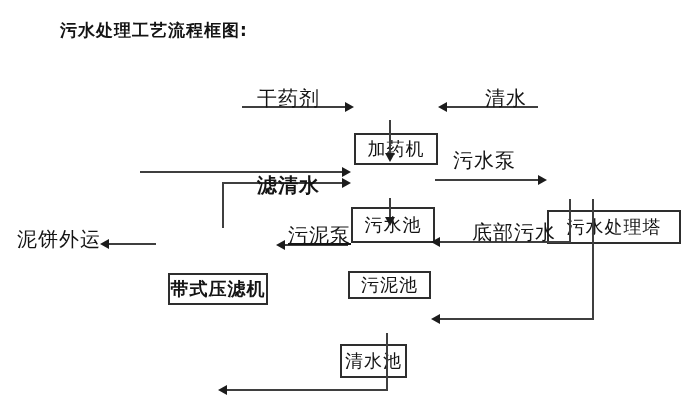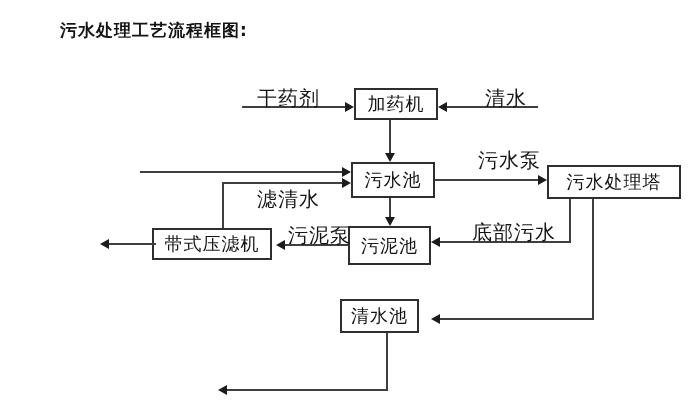--- a/index.html
+++ b/index.html
@@ -37,20 +37,21 @@
     box-sizing:border-box;
     border:2px solid var(--box-border);
     background:var(--background);
     display:flex;
     align-items:center;
     justify-content:center;
     font-size:18px;
     color:var(--text);
     white-space:nowrap;
     letter-spacing:1px;
+    margin-top:45px;
   }
   .hline{
     position:absolute;
     height:2px;
     background:var(--line);
   }
   .vline{
     position:absolute;
     width:2px;
     background:var(--line);
@@ -85,56 +86,57 @@
 </head>
 <body>
 
 <div class="canvas">
 
   <div class="title">污水处理工艺流程框图:</div>
 
   <div class="box" style="left:354px;top:88px;width:84px;height:32px;">加药机</div>
   <div class="box" style="left:547px;top:165px;width:134px;height:34px;">污水处理塔</div>
   <div class="box" style="left:351px;top:162px;width:84px;height:36px;">污水池</div>
-  <div class="box" style="left:152px;top:228px;width:120px;height:32px;">带式压滤机</div>
-  <div class="box" style="left:348px;top:226px;width:83px;height:39px;font-family:Liberation Mono, monospace;">污泥池</div>
-  <div class="box" style="left:340px;top:299px;width:79px;height:34px;">清水池</div>
+  <div class="box" style="left:168px;top:228px;width:100px;height:32px;font-weight:bold;">带式压滤机</div>
+  <div class="box" style="left:348px;top:226px;width:83px;height:28px;font-family:Liberation Mono, monospace;">污泥池</div>
+  <div class="box" style="left:340px;top:299px;width:67px;height:34px;">清水池</div>
 
   <div class="hline" style="left:242px;top:106px;width:104px;"></div>
   <div class="arr arr-r" style="left:345px;top:102px;"></div>
   <div class="lbl" style="left:257px;top:85px;">干药剂</div>
 
   <div class="hline" style="left:446px;top:106px;width:92px;"></div>
   <div class="arr arr-l" style="left:438px;top:102px;"></div>
   <div class="lbl" style="left:485px;top:85px;">清水</div>
 
   <div class="vline" style="left:389px;top:120px;height:34px;"></div>
   <div class="arr arr-d" style="left:385px;top:153px;"></div>
 
   <div class="hline" style="left:140px;top:171px;width:203px;"></div>
   <div class="arr arr-r" style="left:342px;top:167px;"></div>
 
   <div class="vline" style="left:222px;top:182px;height:46px;"></div>
   <div class="hline" style="left:222px;top:182px;width:121px;"></div>
   <div class="arr arr-r" style="left:342px;top:178px;"></div>
-  <div class="lbl" style="left:257px;top:186px;">滤清水</div>
+  <div class="lbl" style="left:257px;top:172px;font-weight:bold;">滤清水</div>
 
   <div class="hline" style="left:435px;top:179px;width:104px;"></div>
   <div class="arr arr-r" style="left:538px;top:175px;"></div>
-  <div class="lbl" style="left:453px;top:147px;margin-left:25px;">污水泵</div>
+  <div class="lbl" style="left:453px;top:147px;">污水泵</div>
 
   <div class="vline" style="left:389px;top:198px;height:20px;"></div>
   <div class="arr arr-d" style="left:385px;top:217px;"></div>
 
   <div class="hline" style="left:284px;top:244px;width:64px;"></div>
   <div class="arr arr-l" style="left:276px;top:240px;"></div>
-  <div class="lbl" style="left:288px;top:222px;">污泥泵</div>
+  <div class="lbl" style="left:288px;top:222px;text-decoration:underline;">污泥泵</div>
 
   <div class="hline" style="left:108px;top:243px;width:48px;"></div>
   <div class="arr arr-l" style="left:100px;top:239px;"></div>
+  <div class="lbl" style="left:17px;top:226px;">泥饼外运</div>
 
   <div class="vline" style="left:569px;top:199px;height:44px;"></div>
   <div class="hline" style="left:439px;top:241px;width:132px;"></div>
   <div class="arr arr-l" style="left:431px;top:237px;"></div>
   <div class="lbl" style="left:472px;top:219px;">底部污水</div>
 
   <div class="vline" style="left:592px;top:199px;height:121px;"></div>
   <div class="hline" style="left:439px;top:318px;width:155px;"></div>
   <div class="arr arr-l" style="left:431px;top:314px;"></div>
 

